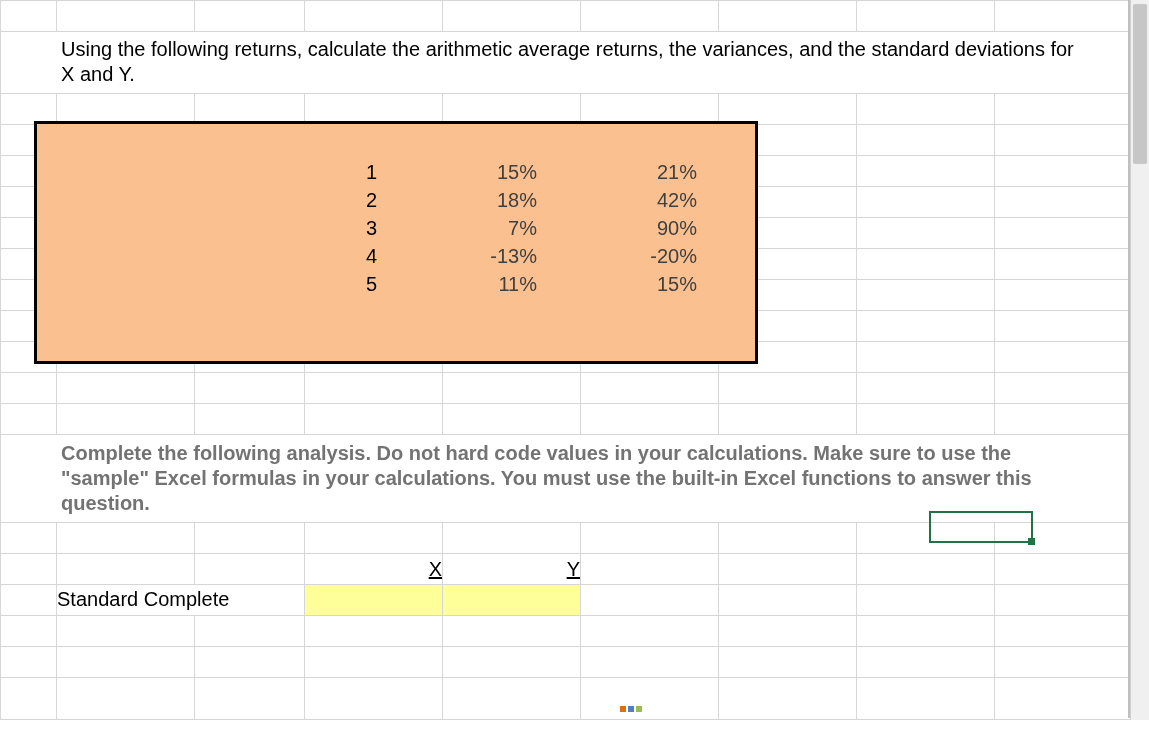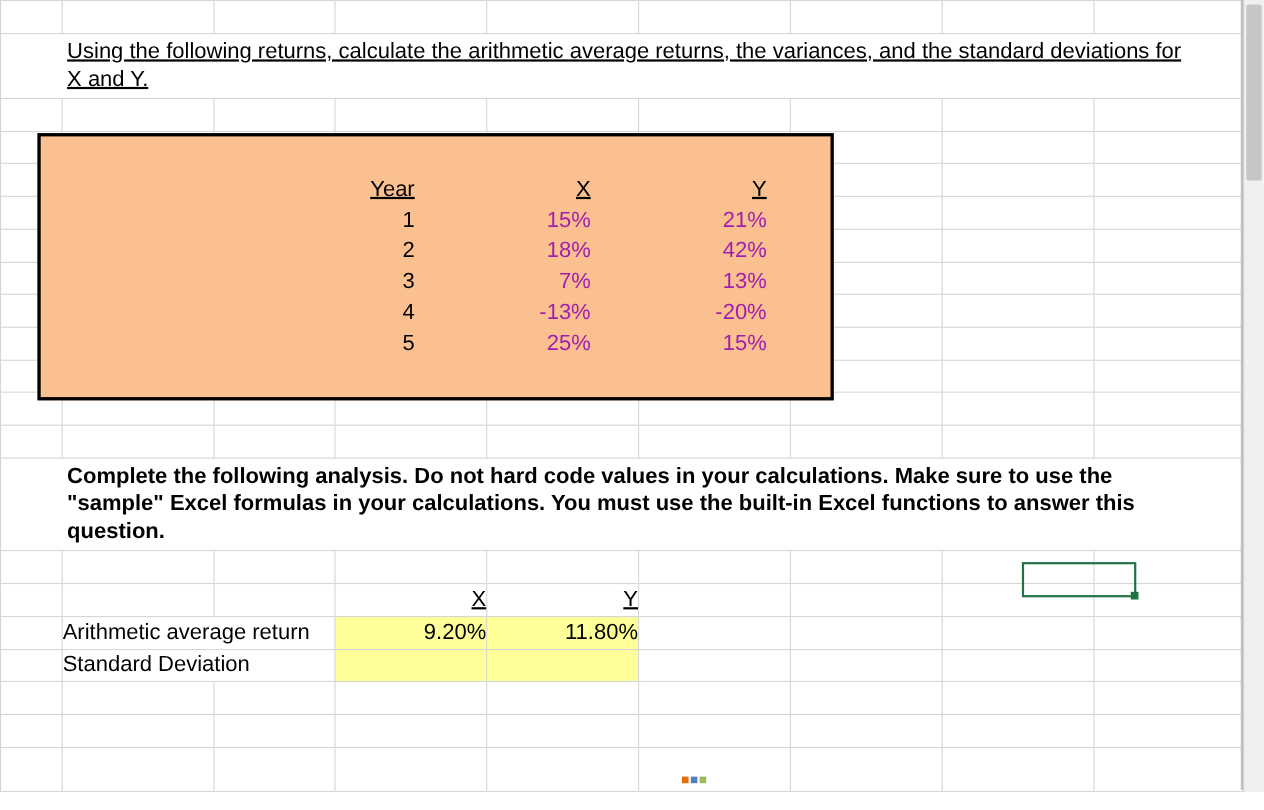--- a/index.html
+++ b/index.html
@@ -45,22 +45,22 @@
   
   .wrap {
     padding: 2px 4px;
     line-height: 1.25;
     white-space: normal;
   }
   .right { text-align: right; padding-right: 10px; }
   .left  { text-align: left;  padding-left: 4px; }
 
   .under { text-decoration: underline; }
-  .blue  { color: #a21caf; }
-  .red   { color: #000000; font-weight: bold; }
+  .blue  { color: #404040; }
+  .red   { color: #737373; font-weight: bold; }
 
   
   .orange-block {
     position: absolute;
     left: 34px;
     top: 121px;
     width: 724px;
     height: 243px;
     background: #fac090;
     border: 3px solid #000000;
@@ -177,21 +177,21 @@
           <td></td>
           <td></td>
           <td></td>
           <td></td>
           <td></td>
           <td></td>
     </tr>
 
     <tr style="height:56px;">
       <td colspan="9" style="padding:0;">
-        <div class="wrap left" style="margin-left:56px; padding-right:49px;text-decoration:underline;">Using the following returns, calculate the arithmetic average returns, the variances, and the standard deviations for X and Y.</div>
+        <div class="wrap left" style="margin-left:56px; padding-right:49px;">Using the following returns, calculate the arithmetic average returns, the variances, and the standard deviations for X and Y.</div>
       </td>
     </tr>
 
     <tr style="height:20px;">
       <td></td>
           <td></td>
           <td></td>
           <td></td>
           <td></td>
           <td></td>
@@ -335,35 +335,25 @@
       <td></td>
       <td></td>
       <td class="right"><span class="under">X</span></td>
       <td class="right"><span class="under">Y</span></td>
       <td></td>
           <td></td>
           <td></td>
           <td></td>
     </tr>
 
+
+
     <tr>
       <td></td>
-      <td colspan="2" class="left">Arithmetic average return</td>
-      <td class="right yellow">9.20%</td>
-      <td class="right yellow">11.80%</td>
-      <td></td>
-          <td></td>
-          <td></td>
-          <td></td>
-    </tr>
-
-
-    <tr>
-      <td></td>
-      <td colspan="2" class="left">Standard Deviation</td>
+      <td colspan="2" class="left">Standard Complete</td>
       <td class="right yellow"></td>
       <td class="right yellow"></td>
       <td></td>
           <td></td>
           <td></td>
           <td></td>
     </tr>
 
     <tr style="height:28px;">
           <td></td>
@@ -397,48 +387,43 @@
           <td></td>
           <td></td>
           <td></td>
         </tr>
   </tbody>
     </table>
 
   <div class="orange-block">
     <table>
       <tbody>
-          <tr>
-        <td class="hdr">Year</td>
-        <td class="hdr">X</td>
-        <td class="hdr">Y</td>
-      </tr>
       <tr>
         <td class="year">1</td>
         <td class="blue">15%</td>
         <td class="blue">21%</td>
       </tr>
       <tr>
         <td class="year">2</td>
         <td class="blue">18%</td>
         <td class="blue">42%</td>
       </tr>
       <tr>
         <td class="year">3</td>
         <td class="blue">7%</td>
-        <td class="blue">13%</td>
+        <td class="blue">90%</td>
       </tr>
       <tr>
         <td class="year">4</td>
         <td class="blue">-13%</td>
         <td class="blue">-20%</td>
       </tr>
       <tr>
         <td class="year">5</td>
-        <td class="blue">25%</td>
+        <td class="blue">11%</td>
         <td class="blue">15%</td>
       </tr>
     </tbody>
       </table>
   </div>
 
   <div class="active-cell" style="left:929px; top:511px; width:100px; height:28px;"></div>
 
   <div class="right-border"></div>
   <div class="scrollbar">

